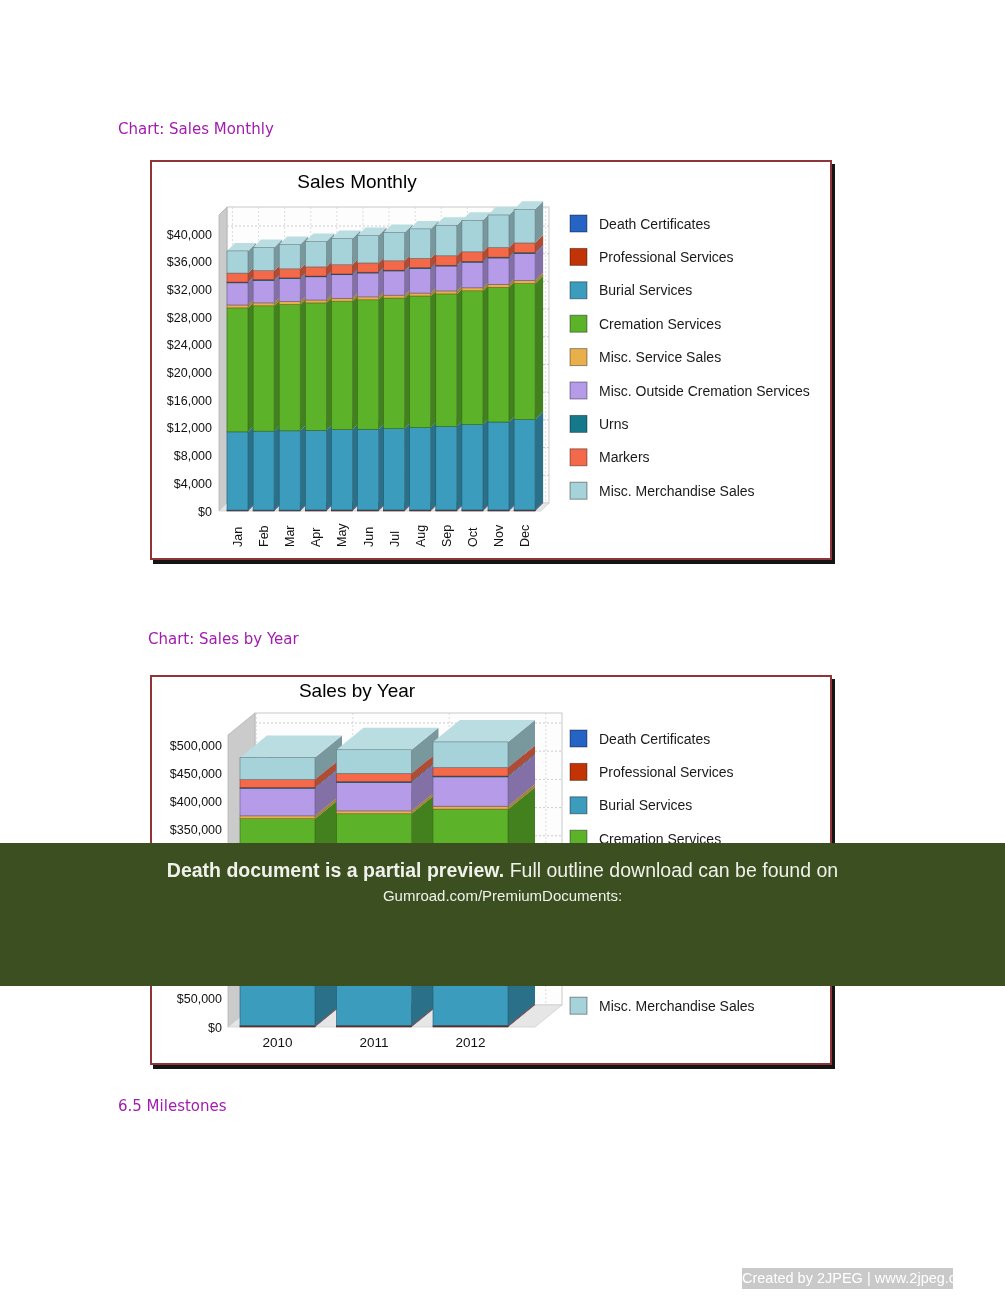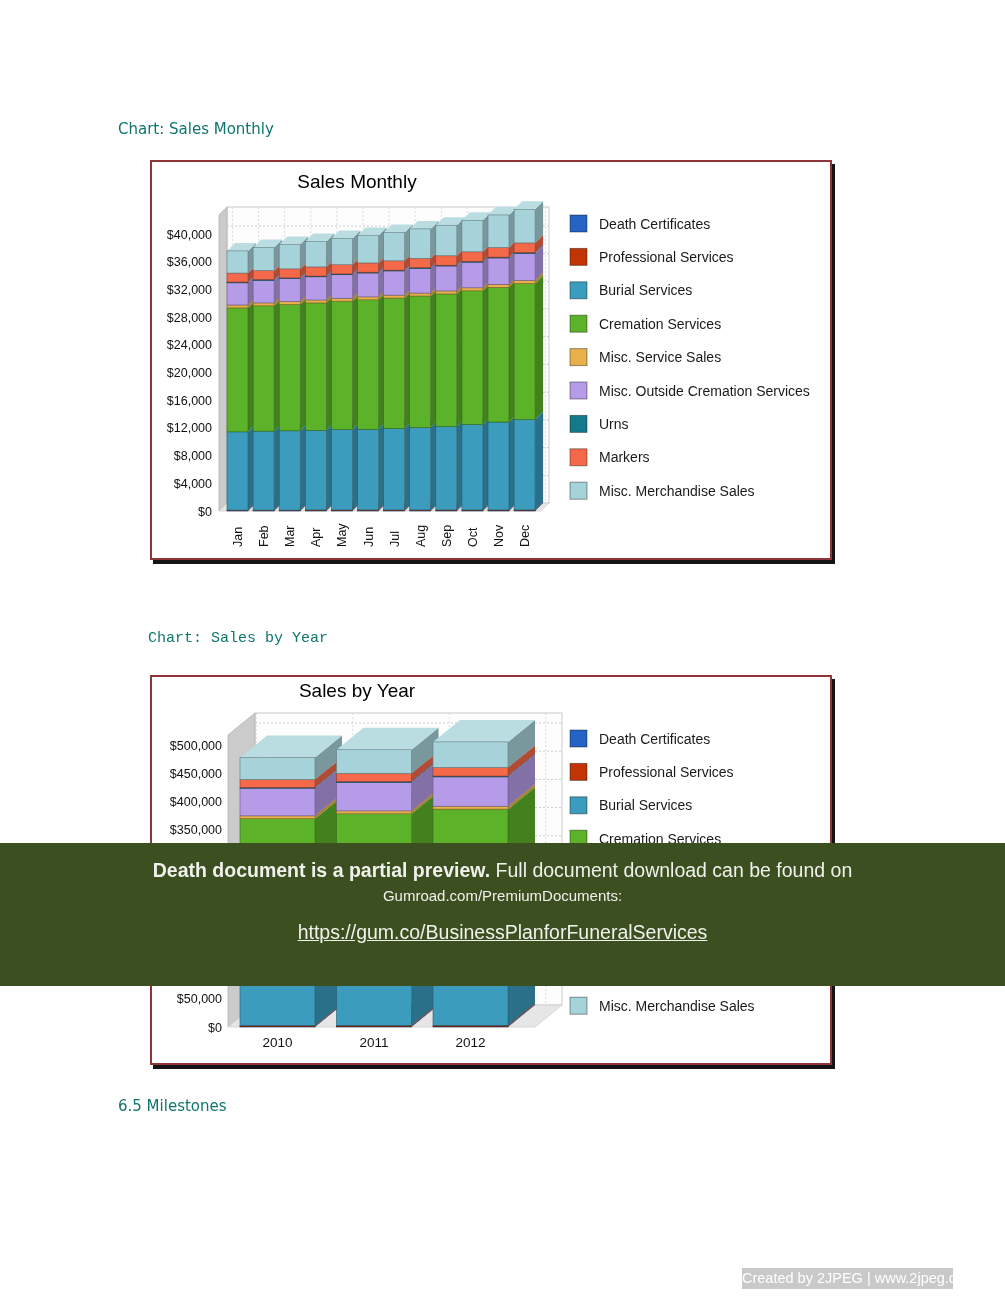--- a/index.html
+++ b/index.html
@@ -1,18 +1,18 @@
 <!DOCTYPE html>
 <html><head>
 <meta charset="utf-8">
 <style>
   html,body{margin:0;padding:0;background:#ffffff;}
   .page{position:relative;width:1005px;height:1301px;background:#ffffff;overflow:hidden;
         font-family:"DejaVu Sans",sans-serif;color:#1c1c1c;}
-  .doc-heading{position:absolute;font-size:15px;color:#0f766e;white-space:nowrap;}
+  .doc-heading{position:absolute;font-size:15px;color:#a21caf;white-space:nowrap;}
   .chart-box{position:absolute;box-sizing:border-box;background:#ffffff;
              border:2px solid #8f3437;box-shadow:3px 4px 0 #141414;overflow:hidden;}
   .chart-box svg{display:block;}
   .banner{position:absolute;left:0;top:843px;width:1005px;height:143px;z-index:10;
           text-align:center;color:#f1f1ec;font-family:"Liberation Sans",sans-serif;}
   .banner .l1{padding-top:14px;font-size:19.5px;line-height:26px;}
   .banner .l2{font-size:15px;line-height:26px;}
   .banner a{color:#f1f1ec;text-decoration:underline;font-size:19.5px;line-height:26px;
             display:inline-block;margin-top:10px;}
   .para{position:absolute;left:148px;top:1140px;width:799px;font-size:15px;line-height:21px;}
@@ -419,21 +419,21 @@
         <text x="599" y="395.5" fill="#1a1a1a" font-family="&quot;Liberation Sans&quot;,sans-serif" font-size="14">Misc. Outside Cremation Services</text>
         <rect x="570" y="415.4" width="17" height="17" fill="#15798b" stroke="rgba(0,0,0,0.4)" stroke-width="1"></rect>
         <text x="599" y="428.9" fill="#1a1a1a" font-family="&quot;Liberation Sans&quot;,sans-serif" font-size="14">Urns</text>
         <rect x="570" y="448.79999999999995" width="17" height="17" fill="#f4694a" stroke="rgba(0,0,0,0.4)" stroke-width="1"></rect>
         <text x="599" y="462.29999999999995" fill="#1a1a1a" font-family="&quot;Liberation Sans&quot;,sans-serif" font-size="14">Markers</text>
         <rect x="570" y="482.2" width="17" height="17" fill="#a6d3da" stroke="rgba(0,0,0,0.4)" stroke-width="1"></rect>
         <text x="599" y="495.7" fill="#1a1a1a" font-family="&quot;Liberation Sans&quot;,sans-serif" font-size="14">Misc. Merchandise Sales</text>
       </svg>
   </div>
 
-  <div class="doc-heading" style="left:148px;top:630px;font-family:Liberation Mono, monospace;">Chart: Sales by Year</div>
+  <div class="doc-heading" style="left:148px;top:630px;">Chart: Sales by Year</div>
 
   <div class="chart-box" style="left:150px;top:675px;width:682px;height:390px;">
     <svg id="chart2" width="678" height="386" viewBox="152 677 678 386">
         <rect x="255" y="713" width="307" height="292" fill="#fdfdfd" stroke="#c9c9c9" stroke-width="1"></rect>
         <polygon points="228,735 255,713 255,1005 228,1027" fill="#cbcbcb" stroke="#b2b2b2" stroke-width="0.8"></polygon>
         <polygon points="228,1027 255,1005 562,1005 535,1027" fill="#e6e6e6" stroke="#cfcfcf" stroke-width="0.8"></polygon>
         <text x="222" y="1031.5" text-anchor="end" fill="#111" font-family="&quot;Liberation Sans&quot;,sans-serif" font-size="12.5">$0</text>
         <line x1="255" y1="976.8" x2="562" y2="976.8" stroke="#c6c6c6" stroke-width="0.9" stroke-dasharray="2 2"></line>
         <text x="222" y="1003.3" text-anchor="end" fill="#111" font-family="&quot;Liberation Sans&quot;,sans-serif" font-size="12.5">$50,000</text>
         <line x1="255" y1="948.6" x2="562" y2="948.6" stroke="#c6c6c6" stroke-width="0.9" stroke-dasharray="2 2"></line>
@@ -558,23 +558,22 @@
         <rect x="570" y="930.4" width="17" height="17" fill="#15798b" stroke="rgba(0,0,0,0.4)" stroke-width="1"></rect>
         <text x="599" y="943.9" fill="#1a1a1a" font-family="&quot;Liberation Sans&quot;,sans-serif" font-size="14">Urns</text>
         <rect x="570" y="963.8" width="17" height="17" fill="#f4694a" stroke="rgba(0,0,0,0.4)" stroke-width="1"></rect>
         <text x="599" y="977.3" fill="#1a1a1a" font-family="&quot;Liberation Sans&quot;,sans-serif" font-size="14">Markers</text>
         <rect x="570" y="997.2" width="17" height="17" fill="#a6d3da" stroke="rgba(0,0,0,0.4)" stroke-width="1"></rect>
         <text x="599" y="1010.7" fill="#1a1a1a" font-family="&quot;Liberation Sans&quot;,sans-serif" font-size="14">Misc. Merchandise Sales</text>
       </svg>
   </div>
 
   <div class="banner" style="background: rgb(59, 79, 32);">
-    <div class="l1"><b>Death document is a partial preview.</b><span> Full document download can be found on</span></div>
+    <div class="l1"><b>Death document is a partial preview.</b><span> Full outline download can be found on</span></div>
     <div class="l2">Gumroad.com/PremiumDocuments:</div>
-    <a href="#">https://gum.co/BusinessPlanforFuneralServices</a>
   </div>
 
   <div class="doc-heading" style="left:118px;top:1097px;text-align:center;">6.5 Milestones</div>
 
 
   <div class="watermark">Created by 2JPEG | www.2jpeg.com</div>
 
 </div>
 
 </body></html>

